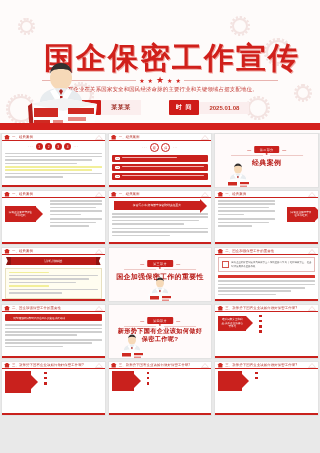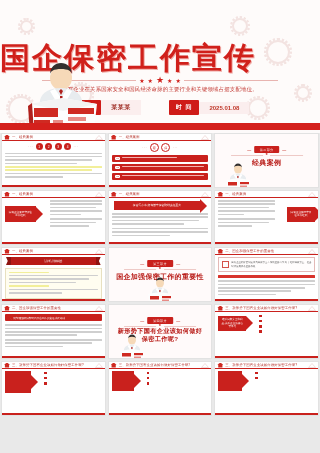--- a/index.html
+++ b/index.html
@@ -33,24 +33,26 @@
   .gear.g2 { width: 18px; height: 18px; left: 46px; top: 112px; }
   .gear.g3 { width: 22px; height: 22px; left: 70px; top: 84px; }
   .gear.g4 { width: 16px; height: 16px; left: 232px; top: 18px; }
   .gear.g5 { width: 24px; height: 24px; left: 266px; top: 40px; }
   .gear.g6 { width: 14px; height: 14px; left: 296px; top: 86px; }
   .gear.g7 { width: 20px; height: 20px; left: 248px; top: 98px; }
   .gear.g8 { width: 13px; height: 13px; left: 20px; top: 20px; }
 
   .hero-title {
     position: absolute; left: 0; right: 0; top: 38px;
+    text-align: center;
     font-size: 30px; font-weight: 700; letter-spacing: 2px;
     color: #d0201b;
     text-shadow: 1px 1px 0 #f0a9a4;
     font-family: "DejaVu Sans", sans-serif;
+    padding-left: 24px;
   }
   .hero-divider {
     position: absolute; left: 42px; right: 42px; top: 76px;
     display: flex; align-items: center; justify-content: center; gap: 3px;
   }
   .hero-divider .ln { flex: 1; height: 1px; background: #e8b4b0; }
   .hero-divider .st { color: #d0201b; font-size: 6px; line-height: 1; }
   .hero-divider .st.big { font-size: 9px; }
 
   .hero-sub {

